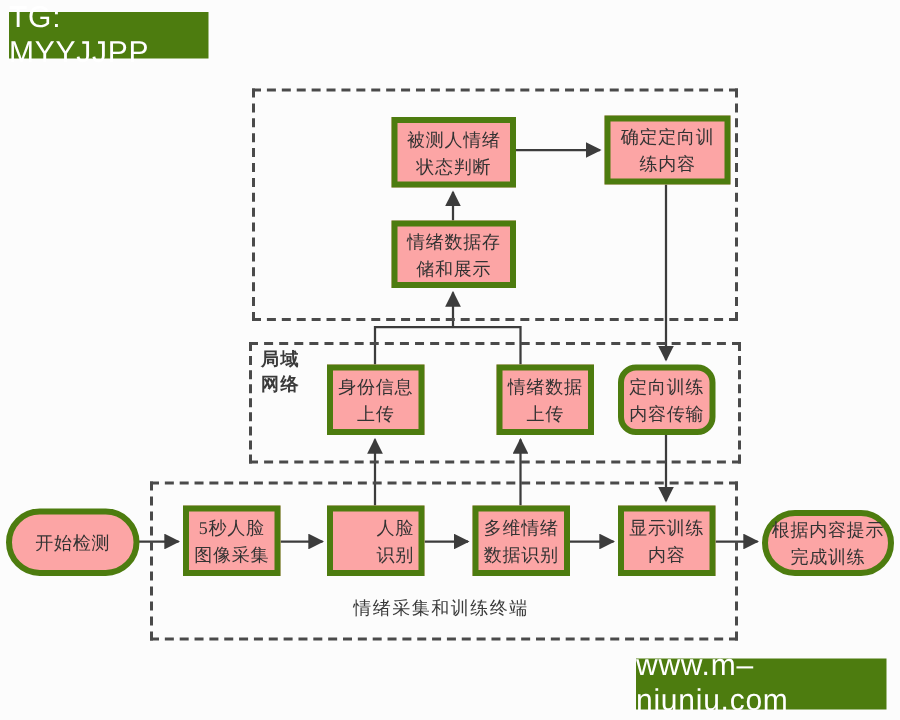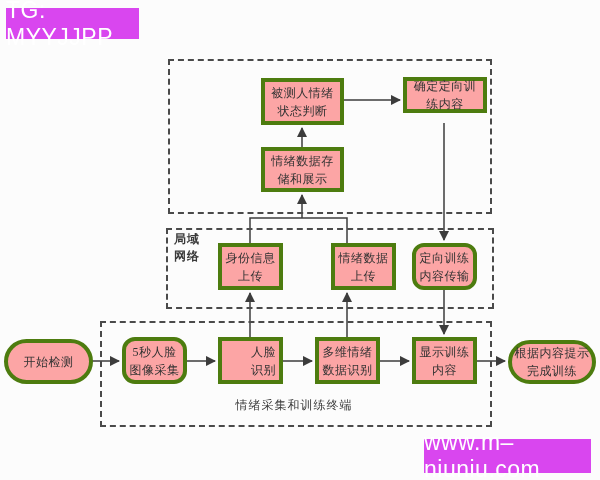--- a/index.html
+++ b/index.html
@@ -6,23 +6,23 @@
   .canvas{position:relative;width:600px;height:480px;background:#fcfcfc;overflow:hidden;
           font-family:"Liberation Serif","DejaVu Serif",serif;}
   svg.edges{position:absolute;left:0;top:0;width:600px;height:480px;}
   .region{position:absolute;border:2px dashed #4a4a4a;background:transparent;}
   .region-label{position:absolute;font-size:12px;color:#3a3a3a;white-space:pre-line;
                 text-align:center;line-height:1.45;letter-spacing:1px;}
   .node{position:absolute;border:4px solid #4d7c0f;background:#fca5a5;display:flex;
         align-items:center;justify-content:center;text-align:center;font-size:12px;
         color:#333;white-space:pre-line;line-height:1.5;letter-spacing:0.5px;box-sizing:border-box;}
   .stadium{border-radius:23px;}
-  .badge{position:absolute;background:#d946ef;color:#ffffff;display:flex;align-items:center;
+  .badge{position:absolute;background:#4d7c0f;color:#ffffff;display:flex;align-items:center;
          justify-content:center;font-family:"Liberation Sans","DejaVu Sans",sans-serif;
-         font-size:23px;letter-spacing:0.5px;}
+         font-size:20px;letter-spacing:0.5px;}
 </style>
 </head>
 <body>
 
 <div class="canvas">
 
   <svg class="edges" viewBox="0 0 600 480">
     <defs>
       <marker id="arr" viewBox="0 0 10 10" refX="9" refY="5" markerWidth="7" markerHeight="7" orient="auto">
         <path d="M0,0 L10,5 L0,10 z" fill="#3c3c3c"></path>
@@ -47,38 +47,38 @@
 
   <div class="region" style="left:168px;top:59px;width:320px;height:151px;"></div>
   <div class="region" style="left:166px;top:228px;width:324px;height:77px;"></div>
   <div class="region" style="left:100px;top:321px;width:388px;height:102px;"></div>
 
   <div class="region-label" style="left:160px;top:231px;width:54px;font-weight:bold;">局域
 网络</div>
   <div class="region-label" style="left:100px;top:397px;width:388px;">情绪采集和训练终端</div>
 
   <div class="node stadium" style="left:4px;top:339px;width:89px;height:45px;text-align:center;">开始检测</div>
-  <div class="node" style="left:122px;top:337px;width:65px;height:47px;border-radius:13px;">5秒人脸
+  <div class="node" style="left:122px;top:337px;width:65px;height:47px;">5秒人脸
 图像采集</div>
   <div class="node" style="left:218px;top:337px;width:65px;height:47px;padding-left:26px;">人脸识别</div>
   <div class="node" style="left:315px;top:337px;width:65px;height:47px;">多维情绪
 数据识别</div>
   <div class="node" style="left:412px;top:337px;width:65px;height:47px;">显示训练
 内容</div>
   <div class="node stadium" style="left:508px;top:340px;width:88px;height:44px;">根据内容提示
 完成训练</div>
   <div class="node" style="left:218px;top:243px;width:65px;height:47px;">身份信息
 上传</div>
   <div class="node" style="left:315px;top:243px;width:65px;height:47px;margin-left:16px;">情绪数据
 上传</div>
   <div class="node" style="left:412px;top:243px;width:65px;height:47px;border-radius:12px;">定向训练
 内容传输</div>
   <div class="node" style="left:261px;top:147px;width:83px;height:45px;">情绪数据存
 储和展示</div>
   <div class="node" style="left:261px;top:78px;width:83px;height:47px;">被测人情绪
 状态判断</div>
-  <div class="node" style="left:403px;top:77px;width:84px;height:36px;">确定定向训
+  <div class="node" style="left:403px;top:77px;width:84px;height:46px;">确定定向训
 练内容</div>
 
   <div class="badge" style="left:6px;top:8px;width:133px;height:31px;">TG: MYYJJPP</div>
   <div class="badge" style="left:424px;top:439px;width:167px;height:34px;">www.m–niuniu.com</div>
 
 </div>
 
 </body></html>

